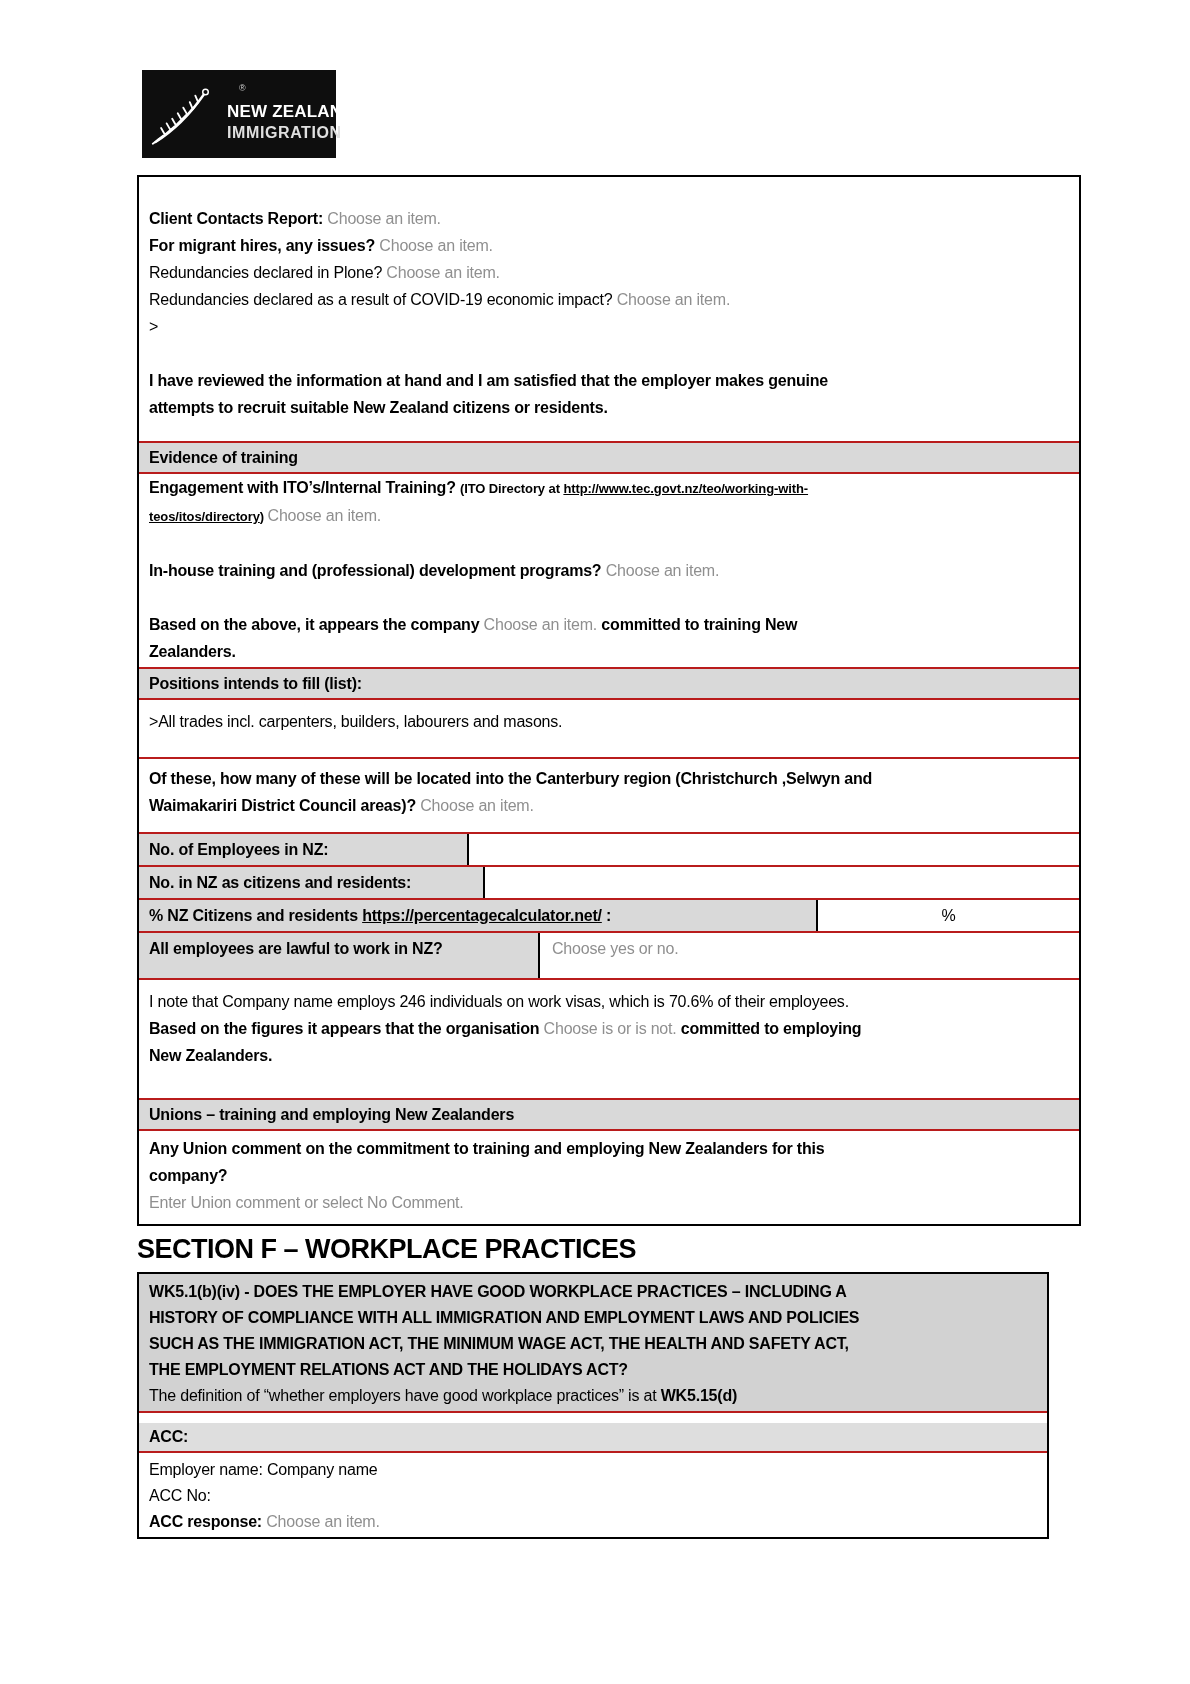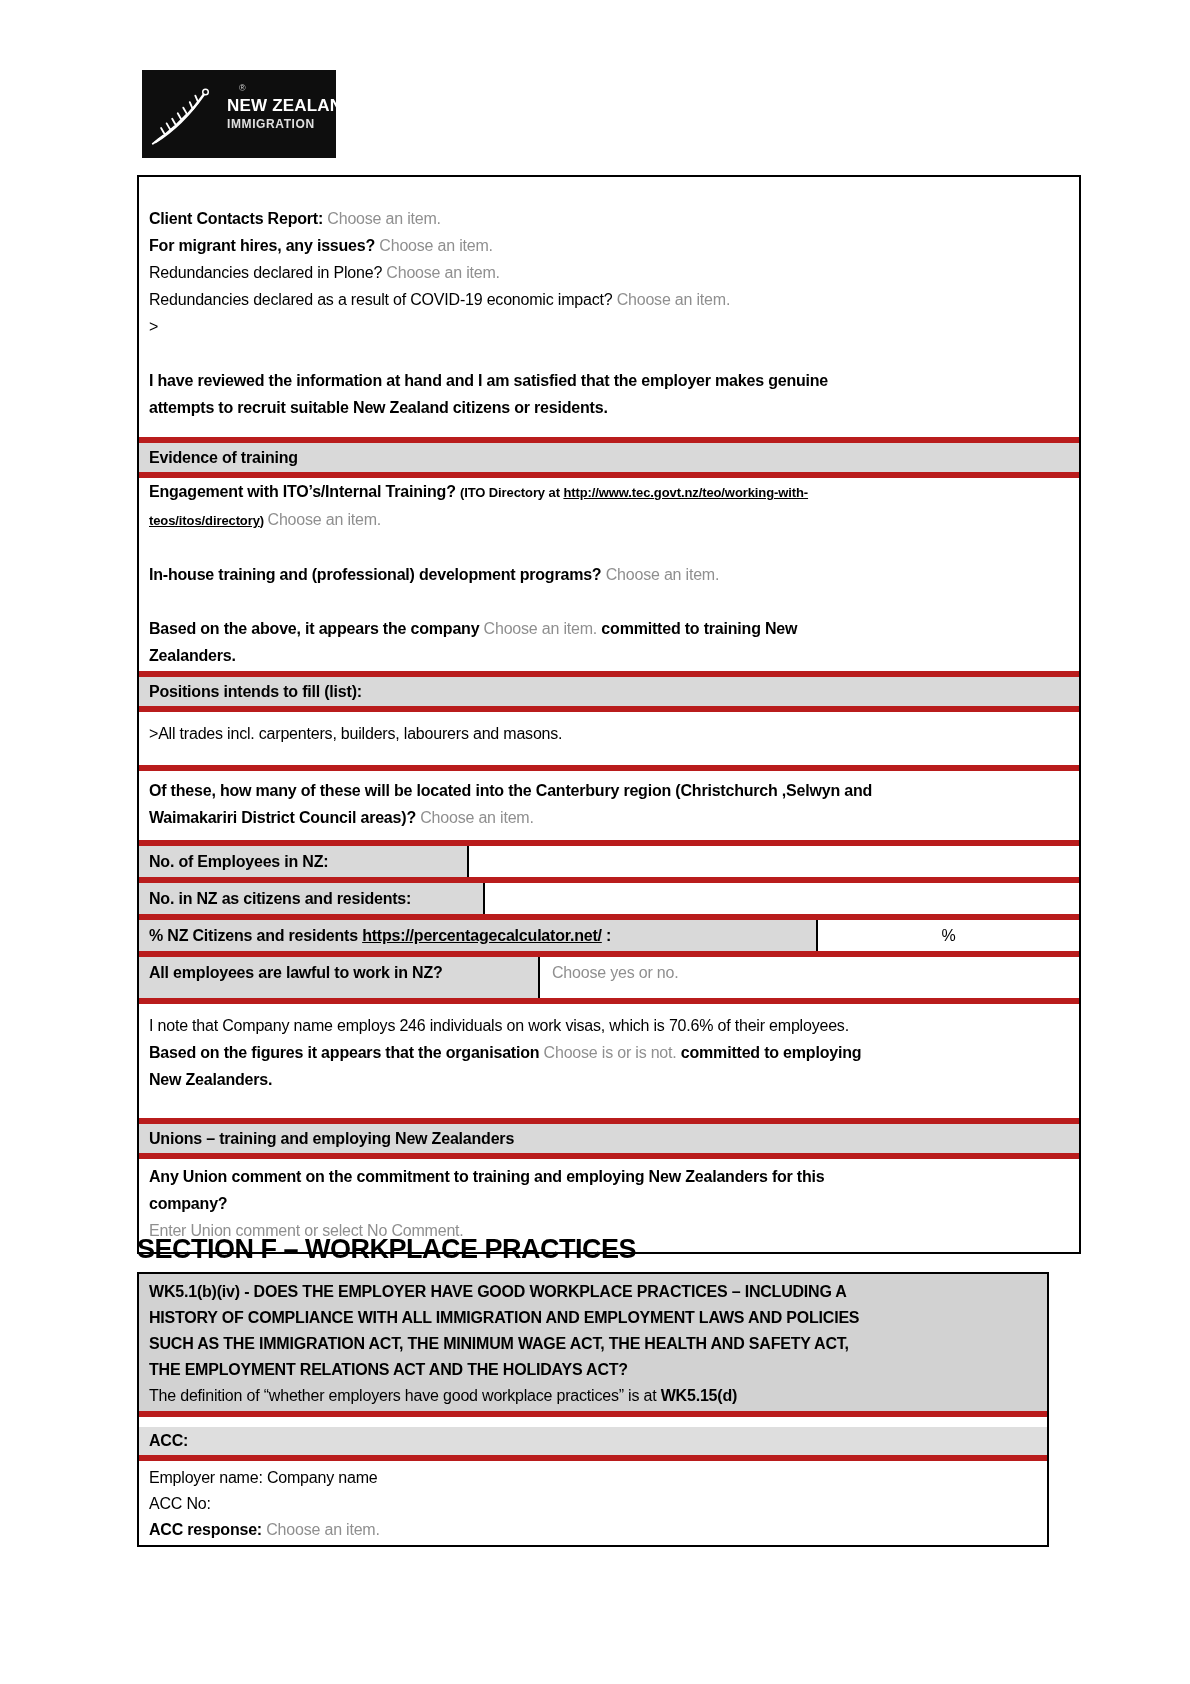--- a/index.html
+++ b/index.html
@@ -4,29 +4,29 @@
 <style>
   html,body{margin:0;padding:0;background:#ffffff;}
   body{width:1190px;height:1684px;position:relative;font-family:"Liberation Sans",sans-serif;
        font-size:16px;color:#000;letter-spacing:-0.2px;}
   .page{position:absolute;inset:0;background:#fff;}
 
   
   .logo{position:absolute;left:142px;top:70px;width:194px;height:88px;background:#0e0e0e;color:#fff;}
   .logo svg{position:absolute;left:8px;top:12px;}
   .logo .reg{position:absolute;left:97px;top:13px;font-size:9px;color:#cfcfcf;letter-spacing:0;}
-  .logo .brand{position:absolute;left:85px;top:27px;line-height:1.1;}
+  .logo .brand{position:absolute;left:85px;top:33px;line-height:1.1;}
   .logo .l1{font-size:17px;font-weight:bold;letter-spacing:0.2px;white-space:nowrap;}
-  .logo .l2{font-size:12px;font-weight:bold;color:#e0e0e0;letter-spacing:0.6px;margin-top:2px;}
+  .logo .l2{font-size:16px;font-weight:bold;color:#e0e0e0;letter-spacing:0.6px;margin-top:2px;}
 
   
   .tbl{position:absolute;border:2px solid #000;background:#fff;}
   .box1{left:137px;top:175px;width:940px;}
   .box2{left:137px;top:1272px;width:908px;}
-  .row{box-sizing:border-box;border-bottom:6px solid #b91c1c;}
+  .row{box-sizing:border-box;border-bottom:2px solid #b91c1c;}
   .row:last-child{border-bottom:none;}
   .cell{padding:2px 10px;background:#fff;}
   .header{background:#d9d9d9;padding:1px 10px;display:flex;align-items:center;}
   .box2 .gray{background:#d2d2d2;}
   .header.acc{background:#dedede;}
   .line{min-height:27px;line-height:27px;white-space:nowrap;}
   .box2 .line{min-height:26px;line-height:26px;}
 
   .field{display:flex;background:#fff;}
   .flabel{background:#d9d9d9;border-right:2px solid #000;box-sizing:border-box;

